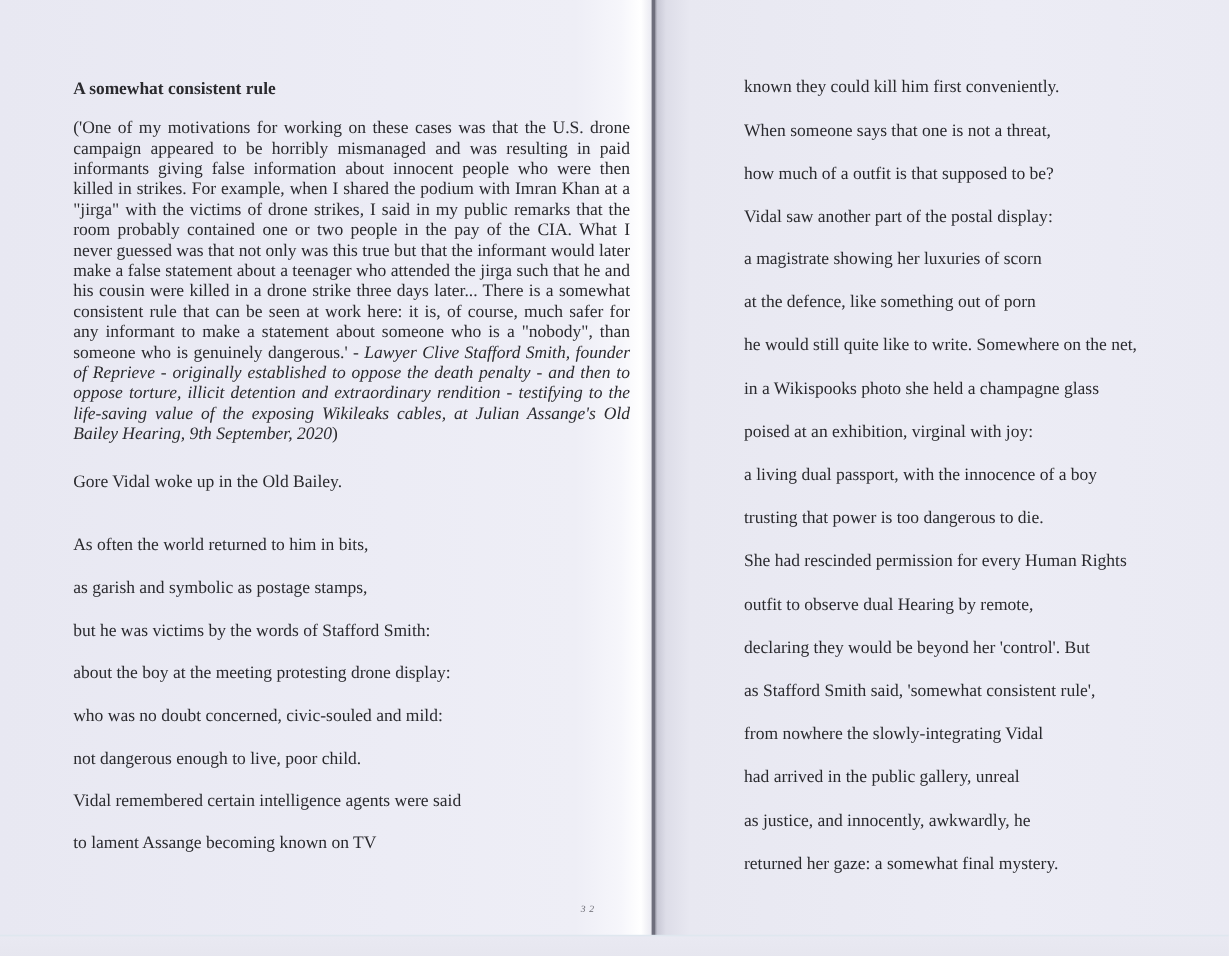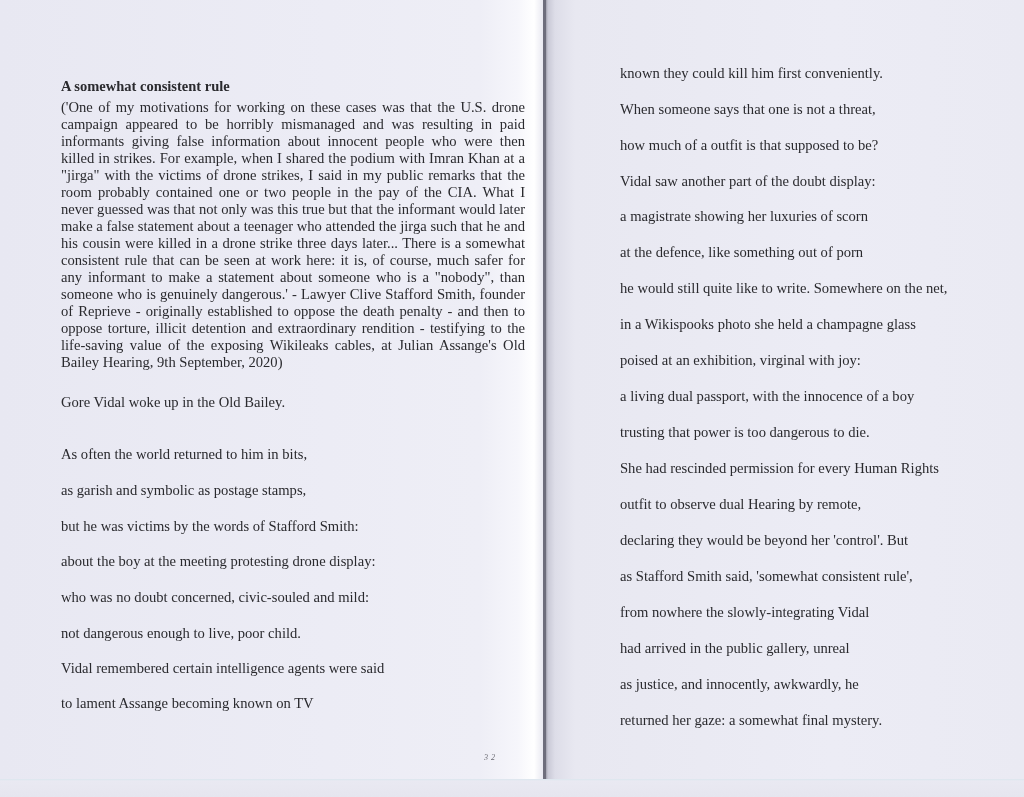--- a/index.html
+++ b/index.html
@@ -28,29 +28,29 @@
     }
     .spine {
       position: absolute; left: 543px; top: 0; width: 3px; height: 790px;
       background: #6e6e7c;
     }
     .bottom-strip {
       position: absolute; left: 0; top: 779px; width: 1024px; height: 18px;
       background: linear-gradient(to bottom, #dbe6ee 0px, #e9e9f2 2px, #e6e6ef 100%);
     }
     .title {
-      position: absolute; left: 61px; top: 78px;
+      position: absolute; left: 61px; top: 66px;
       font-weight: bold; font-size: 14.5px; margin: 0;
     }
     .epigraph {
       position: absolute; left: 61px; top: 99px; width: 464px;
       font-size: 14.6px; line-height: 17px; text-align: justify;
       margin: 0;
     }
-    .epigraph .attr { }
+    .epigraph .attr { font-style: italic; }
     .verse {
       position: absolute; margin: 0; padding: 0; list-style: none;
       font-size: 14.6px;
     }
     .verse li { position: absolute; white-space: nowrap; }
     .verse-left { left: 61px; top: 0; }
     .verse-right { left: 620px; top: 0; }
     .page-number {
       position: absolute; left: 484px; top: 753px;
       font-size: 8px; letter-spacing: 3px; color: #6a6a72; font-style: italic;
@@ -80,21 +80,21 @@
 
     <div class="page-number">32</div>
   </div>
 
   <div class="page page-right"></div>
 
   <ul class="verse verse-right" style="font-family:'Liberation Serif', serif; color:#2a2a2e;">
     <li style="top:65px">known they could kill him first conveniently.</li>
     <li style="top:101px">When someone says that one is not a threat,</li>
     <li style="top:137px">how much of a outfit is that supposed to be?</li>
-    <li style="top:173px">Vidal saw another part of the doubt display:</li>
+    <li style="top:173px">Vidal saw another part of the postal display:</li>
     <li style="top:208px">a magistrate showing her luxuries of scorn</li>
     <li style="top:244px">at the defence, like something out of porn</li>
     <li style="top:280px">he would still quite like to write. Somewhere on the net,</li>
     <li style="top:316px">in a Wikispooks photo she held a champagne glass</li>
     <li style="top:352px">poised at an exhibition, virginal with joy:</li>
     <li style="top:388px">a living dual passport, with the innocence of a boy</li>
     <li style="top:424px">trusting that power is too dangerous to die.</li>
     <li style="top:460px">She had rescinded permission for every Human Rights</li>
     <li style="top:496px">outfit to observe dual Hearing by remote,</li>
     <li style="top:532px">declaring they would be beyond her 'control'. But</li>

